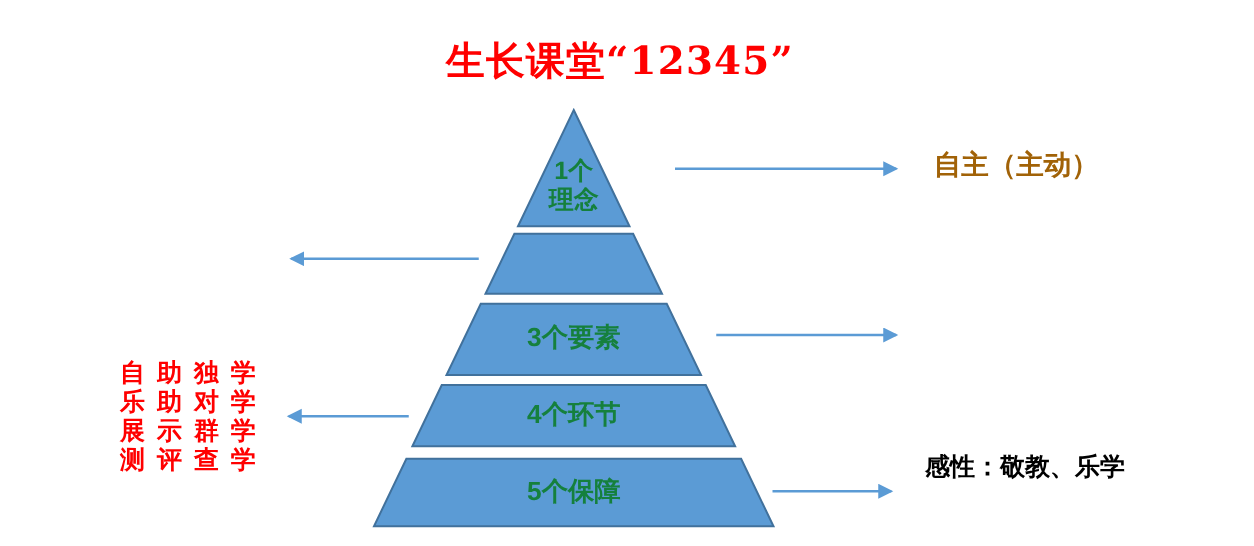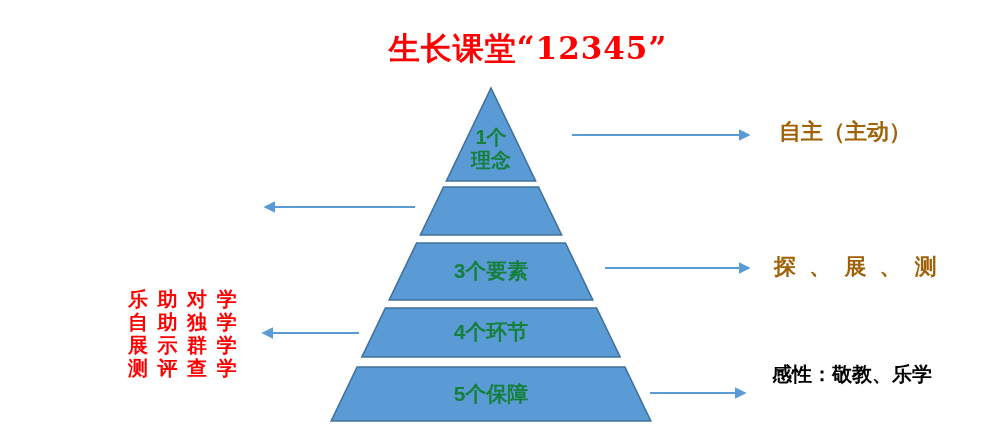--- a/index.html
+++ b/index.html
@@ -4,21 +4,20 @@
 <style>
   * { margin: 0; padding: 0; box-sizing: border-box; }
   html, body { background: #ffffff; }
   .canvas {
     position: relative;
     width: 924px;
     height: 437px;
     background: #ffffff;
     overflow: hidden;
     font-family: "Liberation Sans", sans-serif;
-    margin-left: 32px;
   }
   .title {
     position: absolute;
     top: 28px;
     left: 0;
     width: 992px;
     text-align: center;
     font-family: "DejaVu Serif", serif;
     font-size: 31px;
     font-weight: bold;
@@ -116,25 +115,24 @@
 
   <div class="layer-label" style="top:126px; font-size:20px;">1个
 理念</div>
   <div class="layer-label" style="top:259px;">3个要素</div>
   <div class="layer-label" style="top:320px;">4个环节</div>
   <div class="layer-label" style="top:382px;">5个保障</div>
 
   <div class="ann" style="left:747px; top:121px;">自主（主动）</div>
 
 
-  <div class="ann" style="left:742px; top:256px;">探 、 展 、 测</div>
 
   <div class="red-block">
+    <div class="red-line">自 助 独 学</div>
     <div class="red-line">乐 助 对 学</div>
-    <div class="red-line">自 助 独 学</div>
     <div class="red-line">展 示 群 学</div>
     <div class="red-line">测 评 查 学</div>
   </div>
 
   <div class="right5-block">
     <div class="right5-line">感性：敬教、乐学</div>
   </div>
 
 </div>
 

